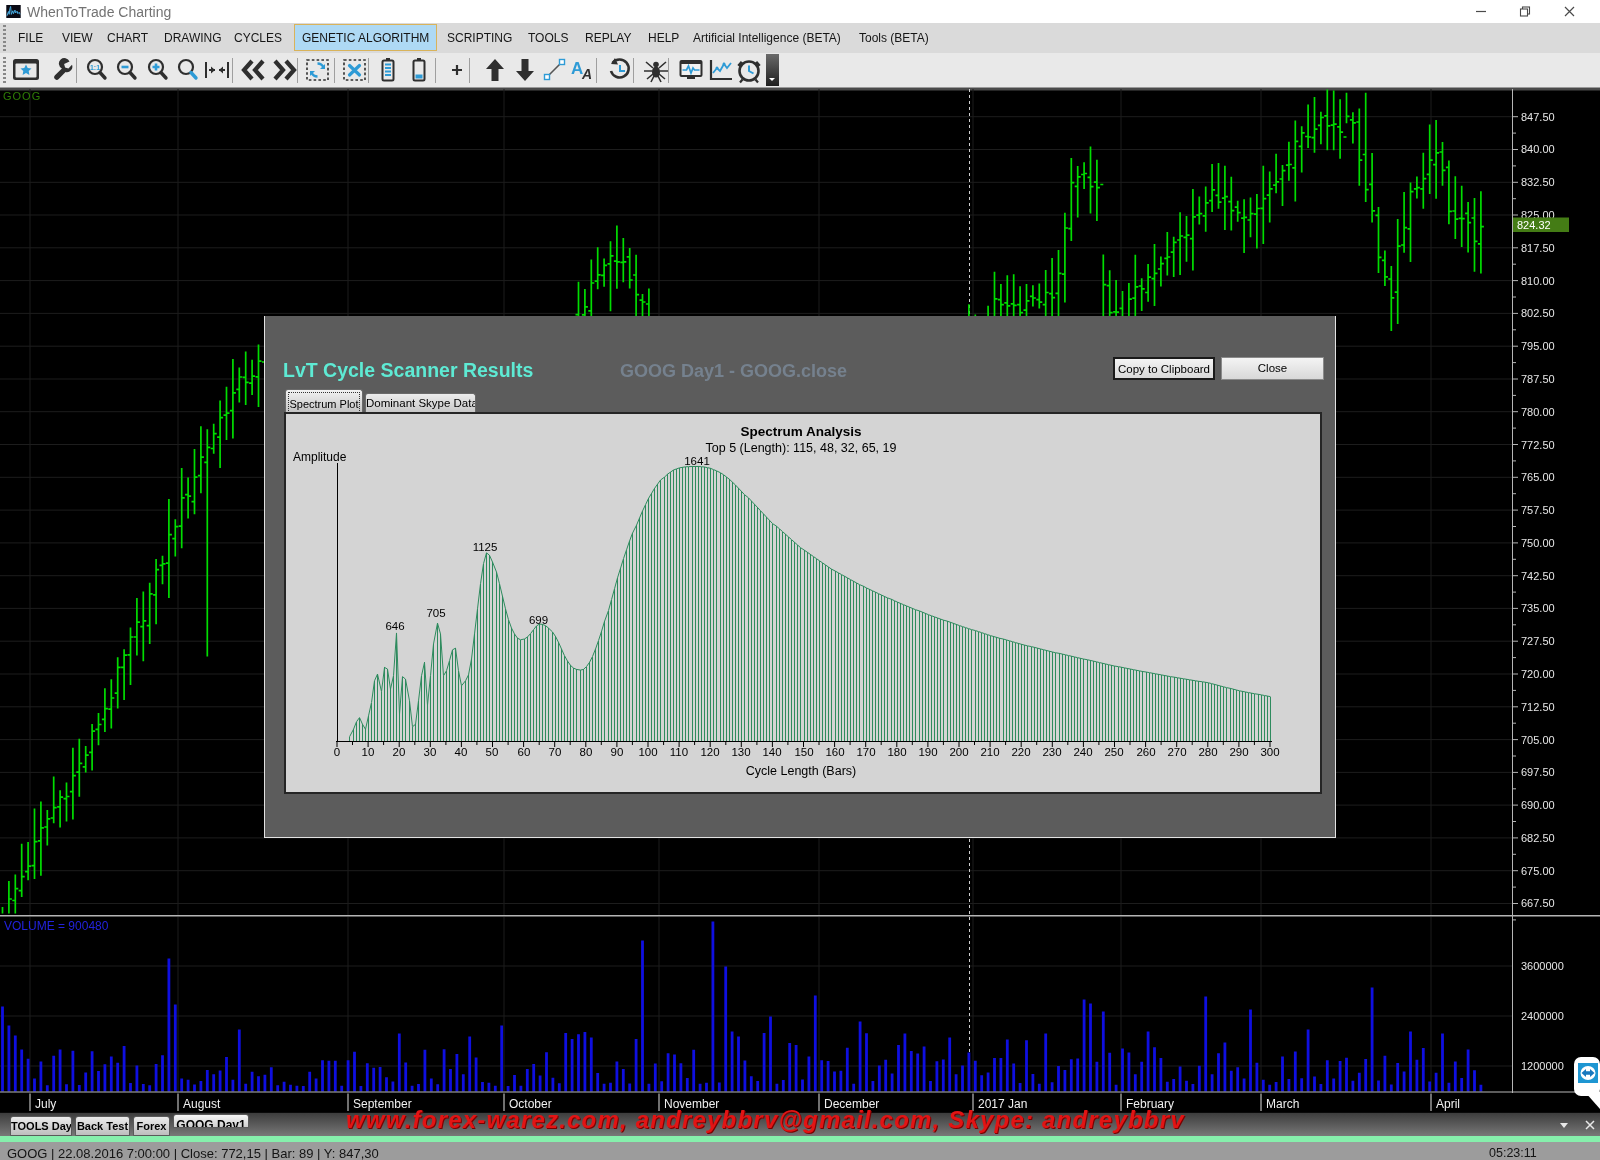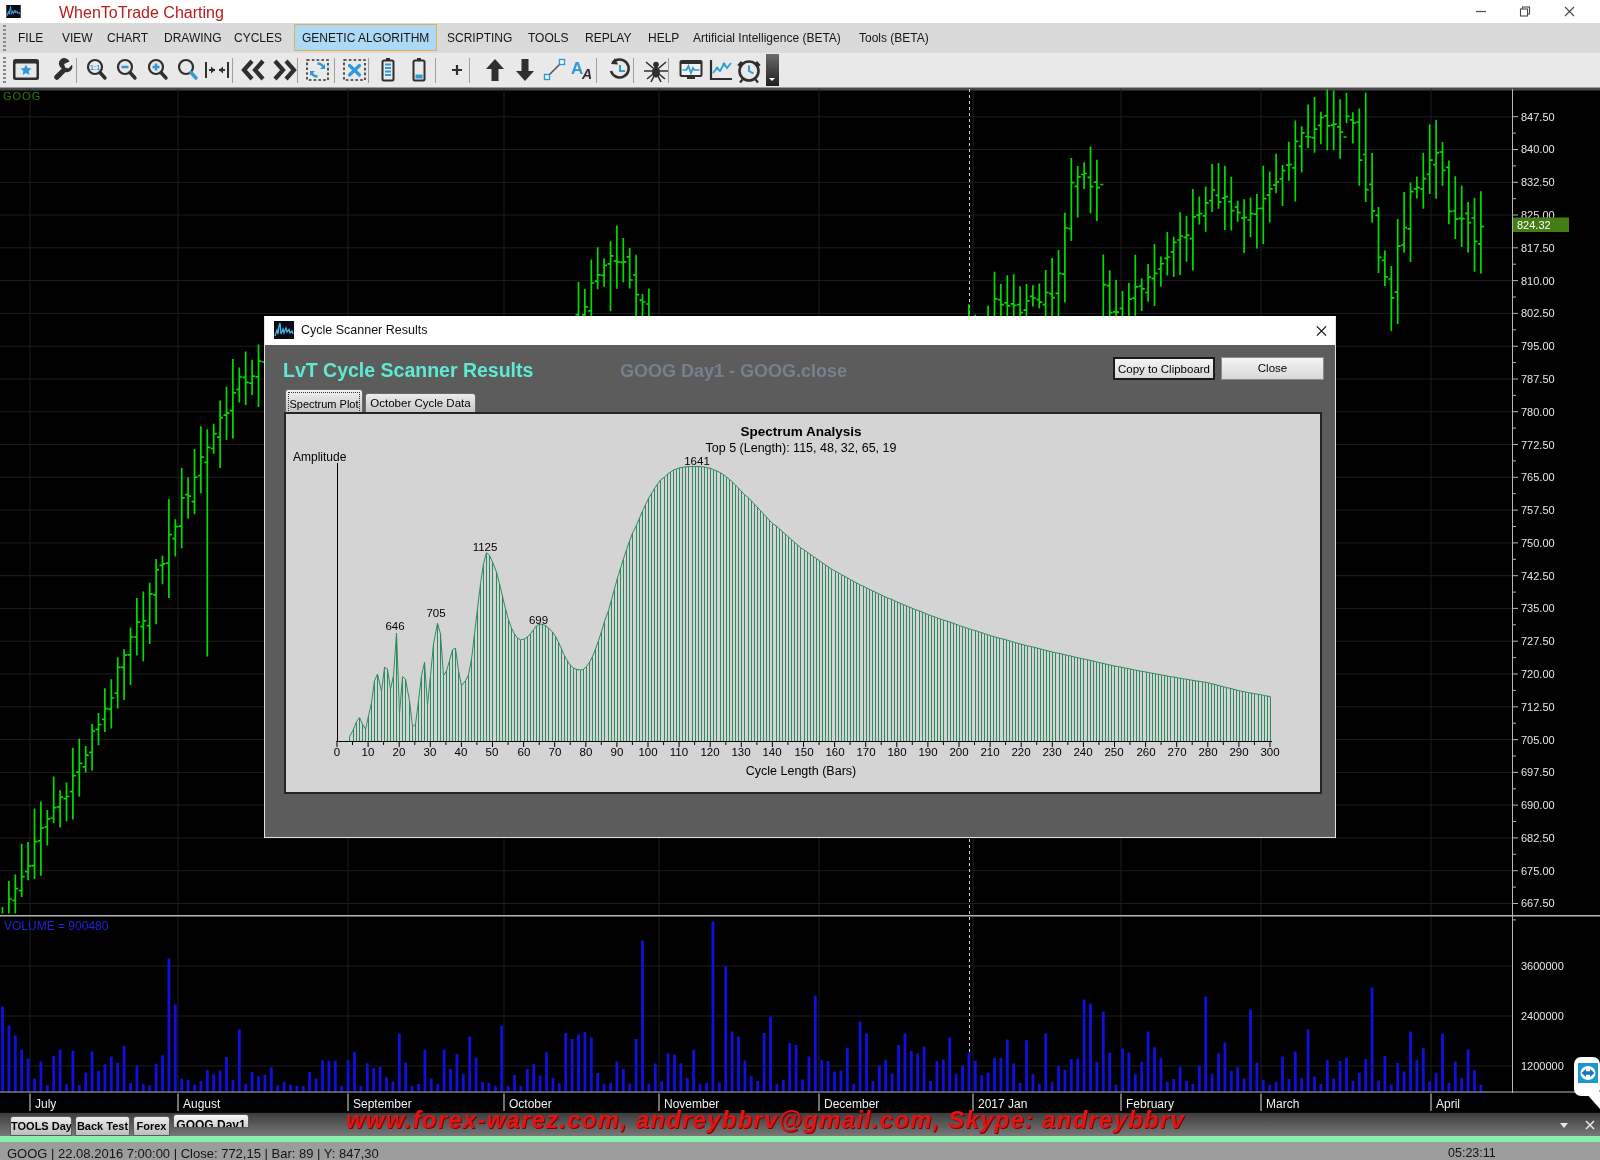--- a/index.html
+++ b/index.html
@@ -1,17 +1,17 @@
 <!DOCTYPE html>
 <html><head><meta charset="utf-8"><style>
 * { margin:0; padding:0; box-sizing:border-box; }
 body { font-family:"Liberation Sans",sans-serif; width:1600px; height:1160px; overflow:hidden; position:relative; background:#000; }
 #titlebar { position:absolute; left:0; top:0; width:1600px; height:23px; background:#fff; }
 #titlebar .ico { position:absolute; left:6px; top:4px; }
-#titlebar .txt { position:absolute; left:27px; top:4px; font-size:16px; color:#b91c1c;margin-left:32px; }
+#titlebar .txt { position:absolute; left:27px; top:4px; font-size:14px; color:#737373; }
 #menubar { position:absolute; left:0; top:23px; width:1600px; height:42px; background:#dadada; }
 .mi { position:absolute; top:8px; font-size:12px; color:#161616; }
 #gab { position:absolute; left:294px; top:1px; width:143px; height:27px; background:#aed9f4; border:1px solid #d9b35b; }
 #gat { position:absolute; left:302px; top:8px; font-size:12px; color:#161616; }
 #toolbar { position:absolute; left:0; top:53px; width:1600px; height:35px; background:#e9e9e9; border-bottom:1px solid #9a9a9a; }
 .ti { position:absolute; top:2px; }
 .sep { position:absolute; top:5px; width:1px; height:25px; background:#9f9f9f; }
 .dots { position:absolute; left:3px; top:4px; width:3px; height:26px;
   background-image:repeating-linear-gradient(#888 0 2px, transparent 2px 4px); }
 #darkbtn { position:absolute; left:766px; top:1px; width:13px; height:32px; background:linear-gradient(#6a6a6a,#1e1e1e); }
@@ -30,21 +30,21 @@
 #tab1 { left:20px; top:73px; width:78px; height:24px; background:linear-gradient(#f2f2f2,#c2c2c2); line-height:22px; font-size:11px; }
 #tab1 i { position:absolute; left:2px; top:2px; right:2px; bottom:0; border:1px dotted #333; border-bottom:none; font-style:normal; }
 #tab2 { left:100px; top:77px; width:111px; height:20px; background:linear-gradient(#ececec,#c6c6c6); line-height:18px; }
 #panel { position:absolute; left:19px; top:96px; width:1038px; height:382px; background:#d4d4d4; border:2px solid #252525; }
 #tv { position:absolute; left:1572px; top:1052px; }
 #wm { position:absolute; left:346px; top:1106px; width:900px; font-size:24px; font-weight:bold; font-style:italic; letter-spacing:1.2px; color:#e21414; text-shadow:1px 1px 0 #7a0000; white-space:nowrap; z-index:60; }
 #tabbar { position:absolute; left:0; top:1112px; width:1600px; height:24px; background:linear-gradient(#3d3d3d,#787878); border-top:1px solid #0a0a0a; }
 .btab { position:absolute; font-size:11px; font-weight:bold; color:#000; text-align:center; white-space:nowrap; overflow:hidden; background:linear-gradient(#ececec,#bdbdbd); border:1px solid #5a5a5a; border-radius:3px 3px 0 0; }
 #statusbar { position:absolute; left:0; top:1136px; width:1600px; height:24px; background:#9c9c9c; border-top:6px solid #86efac; font-size:13px; color:#141414; }
 #statusbar .l { position:absolute; left:7px; top:4px; }
-#statusbar .r { position:absolute; left:1448px; top:4px; font-size:12.5px; }
+#statusbar .r { position:absolute; left:1489px; top:4px; font-size:12.5px; }
 svg text { font-family:"Liberation Sans",sans-serif; }
 #winbtns { position:absolute; right:8px; top:0; width:140px; height:23px; }
 </style></head><body>
 
 <div id="titlebar">
   <span class="ico"><svg width="15" height="13" viewBox="0 0 20 18">
         <rect width="20" height="18" fill="#0a0a14"></rect>
         <path d="M1 15 3 9 4 13 5 5 6 2 7 13 9 8 10 12 12 7 13 11 15 8.5 16 12 18 10 19 13" fill="none" stroke="#49b0e8" stroke-width="1.3"></path>
       </svg></span>
   <span class="txt">WhenToTrade Charting</span>
@@ -249,38 +249,28 @@
       <text x="978" y="1107.5">2017 Jan</text>
       <text x="1126" y="1107.5">February</text>
       <text x="1266" y="1107.5">March</text>
       <text x="1436" y="1107.5">April</text>
     </g>
   <text x="3" y="100" fill="#2e7d05" font-size="11" letter-spacing="1">GOOG</text>
   <text x="4" y="930" fill="#2222dd" font-size="12">VOLUME = 900480</text>
 </svg>
 
 <div id="dlg">
-  <div id="dlgtitle">
-    <span class="ico"><svg width="20" height="18" viewBox="0 0 20 18">
-          <rect width="20" height="18" fill="#0a0a14"></rect>
-          <path d="M1 15 3 9 4 13 5 5 6 2 7 13 9 8 10 12 12 7 13 11 15 8.5 16 12 18 10 19 13" fill="none" stroke="#49b0e8" stroke-width="1.3"></path>
-        </svg></span>
-    <span class="txt">Cycle Scanner Results</span>
-    <svg style="position:absolute;left:1051px;top:9px" width="11" height="12" viewBox="0 0 12 12">
-        <path d="M1 1l10 10M11 1 1 11" stroke="#111" stroke-width="1.4"></path>
-      </svg>
-  </div>
   <div id="lvt">LvT Cycle Scanner Results</div>
   <div id="gday">GOOG Day1 - GOOG.close</div>
   <div id="btncopy" class="dbtn">Copy to Clipboard</div>
   <div id="btnclose" class="dbtn">Close</div>
   <div id="tab1" class="tab">
       <i>Spectrum Plot</i>
     </div>
-  <div id="tab2" class="tab">October Cycle Data</div>
+  <div id="tab2" class="tab">Dominant Skype Data</div>
   <div id="panel">
     <svg width="1034" height="378" viewBox="0 0 1034 378">
       <text x="515" y="22" font-size="13.5" font-weight="bold" fill="#000" text-anchor="middle">Spectrum Analysis</text>
       <text x="515" y="38" font-size="12.5" fill="#000" text-anchor="middle">Top 5 (Length): 115, 48, 32, 65, 19</text>
       <text x="7" y="47" font-size="12" fill="#000">Amplitude</text>
       <path d="M63.50 327V322.82M67.50 327V315.29M70.50 327V307.76M73.50 327V303.58M76.50 327V310.27M79.50 327V315.29M82.50 327V301.91M85.50 327V288.53M88.50 327V266.78M91.50 327V260.09M95.50 327V277.65M98.50 327V253.40M101.50 327V255.07M104.50 327V275.14M107.50 327V261.76M110.50 327V218.94M113.50 327V300.24M116.50 327V262.60M119.50 327V265.11M123.50 327V286.85M126.50 327V312.78M129.50 327V310.27M132.50 327V286.85M135.50 327V261.76M138.50 327V248.38M141.50 327V291.03M144.50 327V261.76M147.50 327V229.98M151.50 327V209.07M154.50 327V219.94M157.50 327V261.76M160.50 327V256.74M163.50 327V246.71M166.50 327V235.83M169.50 327V234.16M172.50 327V256.74M175.50 327V271.80M179.50 327V266.78M182.50 327V260.92M185.50 327V245.03M188.50 327V219.94M191.50 327V194.85M194.50 327V169.76M197.50 327V149.68M200.50 327V138.81M203.50 327V141.32M206.50 327V148.01M210.50 327V158.05M213.50 327V169.76M216.50 327V182.30M219.50 327V194.85M222.50 327V205.72M225.50 327V214.09M228.50 327V219.94M231.50 327V224.12M234.50 327V225.80M238.50 327V224.96M241.50 327V222.95M244.50 327V219.61M247.50 327V215.76M250.50 327V211.91M253.50 327V210.07M256.50 327V210.41M259.50 327V211.58M262.50 327V214.09M266.50 327V217.93M269.50 327V222.45M272.50 327V228.30M275.50 327V235.00M278.50 327V241.69M281.50 327V247.04M284.50 327V251.39M287.50 327V254.07M290.50 327V255.40M294.50 327V256.07M297.50 327V255.40M300.50 327V252.56M303.50 327V248.38M306.50 327V242.52M309.50 327V235.00M312.50 327V226.63M315.50 327V217.43M318.50 327V207.39M322.50 327V196.52M325.50 327V185.65M328.50 327V174.78M331.50 327V163.90M334.50 327V154.28M337.50 327V144.66M340.50 327V135.88M343.50 327V127.10M346.50 327V119.15M350.50 327V111.21M353.50 327V104.10M356.50 327V96.99M359.50 327V90.72M362.50 327V84.44M365.50 327V79.43M368.50 327V74.41M371.50 327V70.23M374.50 327V66.04M378.50 327V63.12M381.50 327V60.19M384.50 327V58.10M387.50 327V56.01M390.50 327V54.92M393.50 327V53.83M396.50 327V53.33M399.50 327V52.83M402.50 327V52.66M406.50 327V52.49M409.50 327V52.49M412.50 327V52.49M415.50 327V52.74M418.50 327V53.00M421.50 327V53.66M424.50 327V54.33M427.50 327V55.59M430.50 327V56.84M434.50 327V58.77M437.50 327V60.69M440.50 327V63.03M443.50 327V65.37M446.50 327V68.22M449.50 327V71.06M452.50 327V74.24M455.50 327V77.42M458.50 327V80.63M462.50 327V83.84M465.50 327V87.05M468.50 327V90.27M471.50 327V93.48M474.50 327V96.69M477.50 327V99.90M480.50 327V103.11M483.50 327V106.32M486.50 327V109.54M490.50 327V112.21M493.50 327V114.89M496.50 327V117.57M499.50 327V120.24M502.50 327V122.92M505.50 327V125.59M508.50 327V128.27M511.50 327V130.95M514.50 327V133.62M518.50 327V136.30M521.50 327V138.39M524.50 327V140.48M527.50 327V142.57M530.50 327V144.66M533.50 327V146.76M536.50 327V148.85M539.50 327V150.94M542.50 327V153.03M545.50 327V155.12M549.50 327V157.21M552.50 327V158.88M555.50 327V160.56M558.50 327V162.23M561.50 327V163.90M564.50 327V165.57M567.50 327V167.25M570.50 327V168.92M573.50 327V170.59M577.50 327V172.27M580.50 327V173.94M583.50 327V175.36M586.50 327V176.78M589.50 327V178.20M592.50 327V179.63M595.50 327V181.05M598.50 327V182.47M601.50 327V183.89M605.50 327V185.31M608.50 327V186.74M611.50 327V188.16M614.50 327V189.41M617.50 327V190.67M620.50 327V191.92M623.50 327V193.18M626.50 327V194.43M629.50 327V195.69M633.50 327V196.94M636.50 327V198.19M639.50 327V199.45M642.50 327V200.70M645.50 327V201.79M648.50 327V202.88M651.50 327V203.97M654.50 327V205.05M657.50 327V206.14M661.50 327V207.23M664.50 327V208.31M667.50 327V209.40M670.50 327V210.49M673.50 327V211.58M676.50 327V212.58M679.50 327V213.58M682.50 327V214.59M685.50 327V215.59M689.50 327V216.60M692.50 327V217.60M695.50 327V218.60M698.50 327V219.61M701.50 327V220.61M704.50 327V221.61M707.50 327V222.48M710.50 327V223.35M713.50 327V224.22M717.50 327V225.09M720.50 327V225.96M723.50 327V226.83M726.50 327V227.70M729.50 327V228.57M732.50 327V229.44M735.50 327V230.31M738.50 327V231.08M741.50 327V231.85M745.50 327V232.62M748.50 327V233.39M751.50 327V234.16M754.50 327V234.93M757.50 327V235.70M760.50 327V236.47M763.50 327V237.24M766.50 327V238.01M769.50 327V238.71M773.50 327V239.41M776.50 327V240.11M779.50 327V240.82M782.50 327V241.52M785.50 327V242.22M788.50 327V242.93M791.50 327V243.63M794.50 327V244.33M797.50 327V245.03M801.50 327V245.74M804.50 327V246.44M807.50 327V247.14M810.50 327V247.84M813.50 327V248.55M816.50 327V249.25M819.50 327V249.95M822.50 327V250.65M825.50 327V251.36M828.50 327V252.06M832.50 327V252.66M835.50 327V253.26M838.50 327V253.87M841.50 327V254.47M844.50 327V255.07M847.50 327V255.67M850.50 327V256.27M853.50 327V256.88M856.50 327V257.48M860.50 327V258.08M863.50 327V258.65M866.50 327V259.22M869.50 327V259.79M872.50 327V260.36M875.50 327V260.92M878.50 327V261.49M881.50 327V262.06M884.50 327V262.63M888.50 327V263.20M891.50 327V263.77M894.50 327V264.27M897.50 327V264.77M900.50 327V265.27M903.50 327V265.78M906.50 327V266.28M909.50 327V266.78M912.50 327V267.28M916.50 327V267.78M919.50 327V268.28M922.50 327V268.79M925.50 327V269.59M928.50 327V270.39M931.50 327V271.20M934.50 327V272.00M937.50 327V272.80M940.50 327V273.60M944.50 327V274.41M947.50 327V275.21M950.50 327V276.01M953.50 327V276.82M956.50 327V277.40M959.50 327V277.99M962.50 327V278.57M965.50 327V279.16M968.50 327V279.74M972.50 327V280.33M975.50 327V280.91M978.50 327V281.50M981.50 327V282.09M984.50 327V282.67" stroke="#2e8b5e" stroke-width="1" fill="none" shape-rendering="crispEdges"></path>
       <polyline points="63.50 322.82 67.50 315.29 70.50 307.76 73.50 303.58 76.50 310.27 79.50 315.29 82.50 301.91 85.50 288.53 88.50 266.78 91.50 260.09 95.50 277.65 98.50 253.40 101.50 255.07 104.50 275.14 107.50 261.76 110.50 218.94 113.50 300.24 116.50 262.60 119.50 265.11 123.50 286.85 126.50 312.78 129.50 310.27 132.50 286.85 135.50 261.76 138.50 248.38 141.50 291.03 144.50 261.76 147.50 229.98 151.50 209.07 154.50 219.94 157.50 261.76 160.50 256.74 163.50 246.71 166.50 235.83 169.50 234.16 172.50 256.74 175.50 271.80 179.50 266.78 182.50 260.92 185.50 245.03 188.50 219.94 191.50 194.85 194.50 169.76 197.50 149.68 200.50 138.81 203.50 141.32 206.50 148.01 210.50 158.05 213.50 169.76 216.50 182.30 219.50 194.85 222.50 205.72 225.50 214.09 228.50 219.94 231.50 224.12 234.50 225.80 238.50 224.96 241.50 222.95 244.50 219.61 247.50 215.76 250.50 211.91 253.50 210.07 256.50 210.41 259.50 211.58 262.50 214.09 266.50 217.93 269.50 222.45 272.50 228.30 275.50 235.00 278.50 241.69 281.50 247.04 284.50 251.39 287.50 254.07 290.50 255.40 294.50 256.07 297.50 255.40 300.50 252.56 303.50 248.38 306.50 242.52 309.50 235.00 312.50 226.63 315.50 217.43 318.50 207.39 322.50 196.52 325.50 185.65 328.50 174.78 331.50 163.90 334.50 154.28 337.50 144.66 340.50 135.88 343.50 127.10 346.50 119.15 350.50 111.21 353.50 104.10 356.50 96.99 359.50 90.72 362.50 84.44 365.50 79.43 368.50 74.41 371.50 70.23 374.50 66.04 378.50 63.12 381.50 60.19 384.50 58.10 387.50 56.01 390.50 54.92 393.50 53.83 396.50 53.33 399.50 52.83 402.50 52.66 406.50 52.49 409.50 52.49 412.50 52.49 415.50 52.74 418.50 53.00 421.50 53.66 424.50 54.33 427.50 55.59 430.50 56.84 434.50 58.77 437.50 60.69 440.50 63.03 443.50 65.37 446.50 68.22 449.50 71.06 452.50 74.24 455.50 77.42 458.50 80.63 462.50 83.84 465.50 87.05 468.50 90.27 471.50 93.48 474.50 96.69 477.50 99.90 480.50 103.11 483.50 106.32 486.50 109.54 490.50 112.21 493.50 114.89 496.50 117.57 499.50 120.24 502.50 122.92 505.50 125.59 508.50 128.27 511.50 130.95 514.50 133.62 518.50 136.30 521.50 138.39 524.50 140.48 527.50 142.57 530.50 144.66 533.50 146.76 536.50 148.85 539.50 150.94 542.50 153.03 545.50 155.12 549.50 157.21 552.50 158.88 555.50 160.56 558.50 162.23 561.50 163.90 564.50 165.57 567.50 167.25 570.50 168.92 573.50 170.59 577.50 172.27 580.50 173.94 583.50 175.36 586.50 176.78 589.50 178.20 592.50 179.63 595.50 181.05 598.50 182.47 601.50 183.89 605.50 185.31 608.50 186.74 611.50 188.16 614.50 189.41 617.50 190.67 620.50 191.92 623.50 193.18 626.50 194.43 629.50 195.69 633.50 196.94 636.50 198.19 639.50 199.45 642.50 200.70 645.50 201.79 648.50 202.88 651.50 203.97 654.50 205.05 657.50 206.14 661.50 207.23 664.50 208.31 667.50 209.40 670.50 210.49 673.50 211.58 676.50 212.58 679.50 213.58 682.50 214.59 685.50 215.59 689.50 216.60 692.50 217.60 695.50 218.60 698.50 219.61 701.50 220.61 704.50 221.61 707.50 222.48 710.50 223.35 713.50 224.22 717.50 225.09 720.50 225.96 723.50 226.83 726.50 227.70 729.50 228.57 732.50 229.44 735.50 230.31 738.50 231.08 741.50 231.85 745.50 232.62 748.50 233.39 751.50 234.16 754.50 234.93 757.50 235.70 760.50 236.47 763.50 237.24 766.50 238.01 769.50 238.71 773.50 239.41 776.50 240.11 779.50 240.82 782.50 241.52 785.50 242.22 788.50 242.93 791.50 243.63 794.50 244.33 797.50 245.03 801.50 245.74 804.50 246.44 807.50 247.14 810.50 247.84 813.50 248.55 816.50 249.25 819.50 249.95 822.50 250.65 825.50 251.36 828.50 252.06 832.50 252.66 835.50 253.26 838.50 253.87 841.50 254.47 844.50 255.07 847.50 255.67 850.50 256.27 853.50 256.88 856.50 257.48 860.50 258.08 863.50 258.65 866.50 259.22 869.50 259.79 872.50 260.36 875.50 260.92 878.50 261.49 881.50 262.06 884.50 262.63 888.50 263.20 891.50 263.77 894.50 264.27 897.50 264.77 900.50 265.27 903.50 265.78 906.50 266.28 909.50 266.78 912.50 267.28 916.50 267.78 919.50 268.28 922.50 268.79 925.50 269.59 928.50 270.39 931.50 271.20 934.50 272.00 937.50 272.80 940.50 273.60 944.50 274.41 947.50 275.21 950.50 276.01 953.50 276.82 956.50 277.40 959.50 277.99 962.50 278.57 965.50 279.16 968.50 279.74 972.50 280.33 975.50 280.91 978.50 281.50 981.50 282.09 984.50 282.67" stroke="#2e8b5e" stroke-width="1" fill="none"></polyline>
       <path d="M51.5 49V327.5M50 327.5H985.5" stroke="#000" stroke-width="1.3" fill="none" shape-rendering="crispEdges"></path>
       <path d="M51.0 327v6M66.5 327v4M82.1 327v6M97.6 327v4M113.2 327v6M128.8 327v4M144.3 327v6M159.9 327v4M175.4 327v6M190.9 327v4M206.5 327v6M222.1 327v4M237.6 327v6M253.2 327v4M268.7 327v6M284.2 327v4M299.8 327v6M315.3 327v4M330.9 327v6M346.4 327v4M362.0 327v6M377.6 327v4M393.1 327v6M408.6 327v4M424.2 327v6M439.8 327v4M455.3 327v6M470.9 327v4M486.4 327v6M501.9 327v4M517.5 327v6M533.0 327v4M548.6 327v6M564.1 327v4M579.7 327v6M595.2 327v4M610.8 327v6M626.3 327v4M641.9 327v6M657.4 327v4M673.0 327v6M688.5 327v4M704.1 327v6M719.6 327v4M735.2 327v6M750.7 327v4M766.3 327v6M781.8 327v4M797.4 327v6M812.9 327v4M828.5 327v6M844.0 327v4M859.6 327v6M875.1 327v4M890.7 327v6M906.2 327v4M921.8 327v6M937.3 327v4M952.9 327v6M968.4 327v4M984.0 327v6" stroke="#000" stroke-width="1" fill="none"></path>
       <g fill="#000" font-size="11.5" text-anchor="middle">

